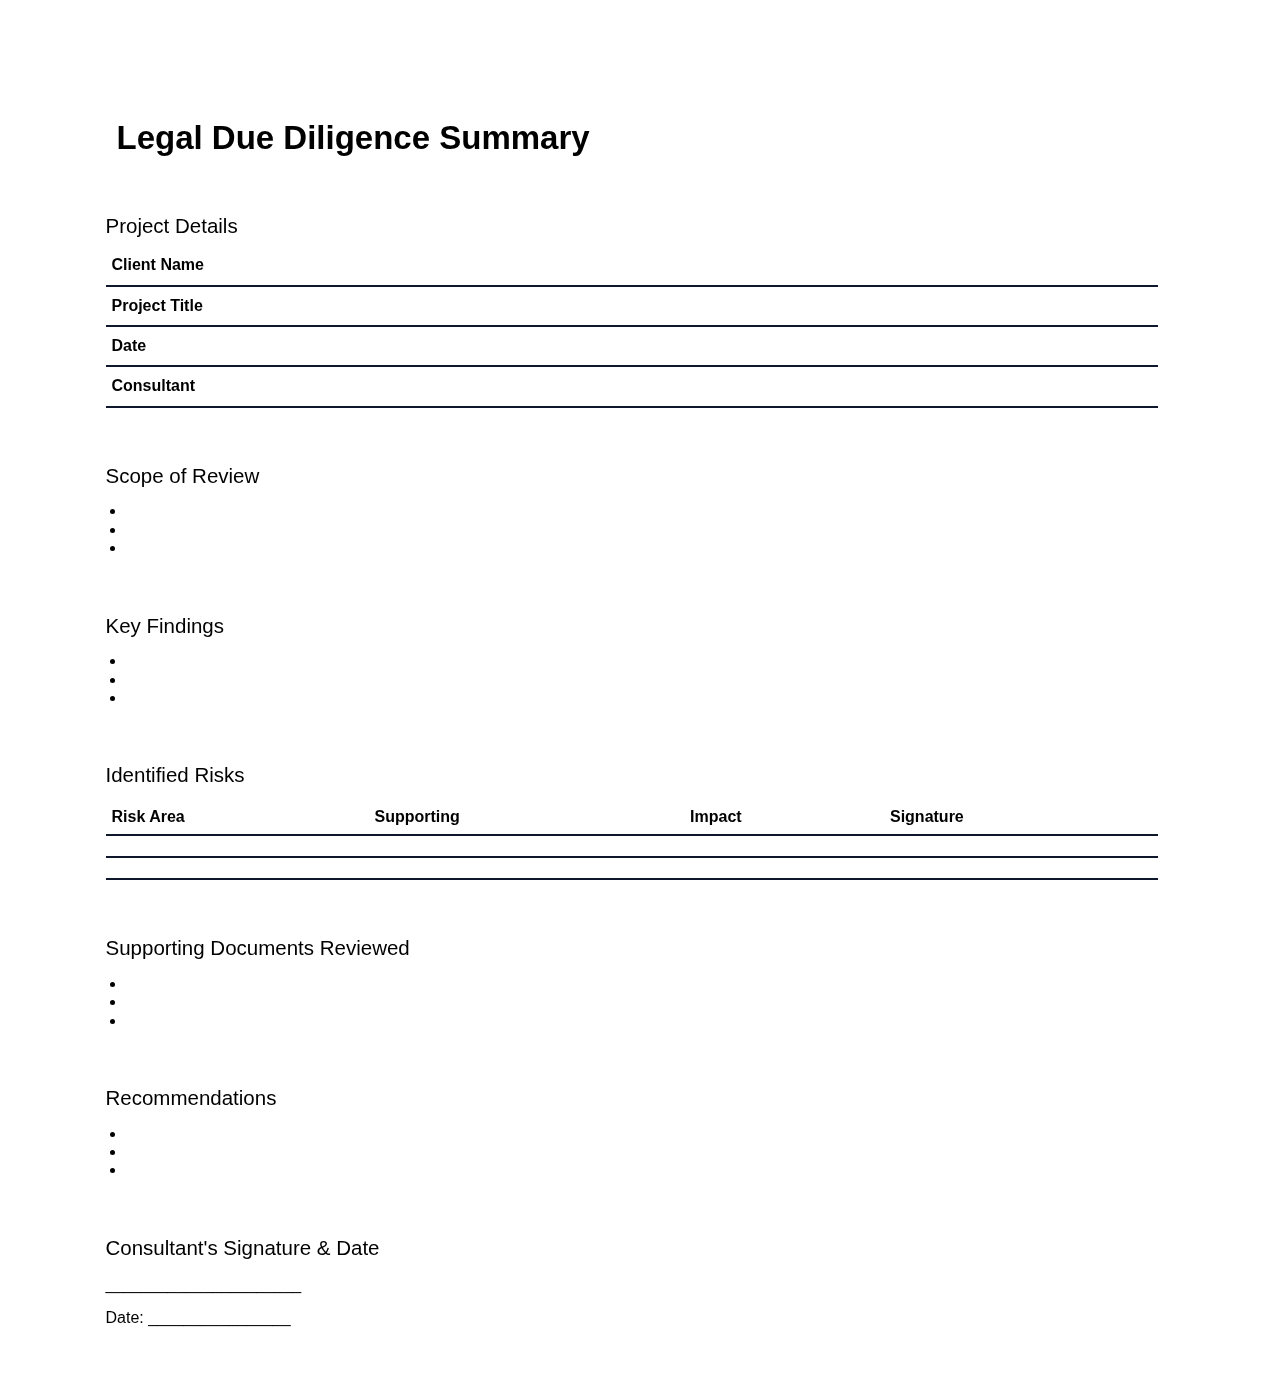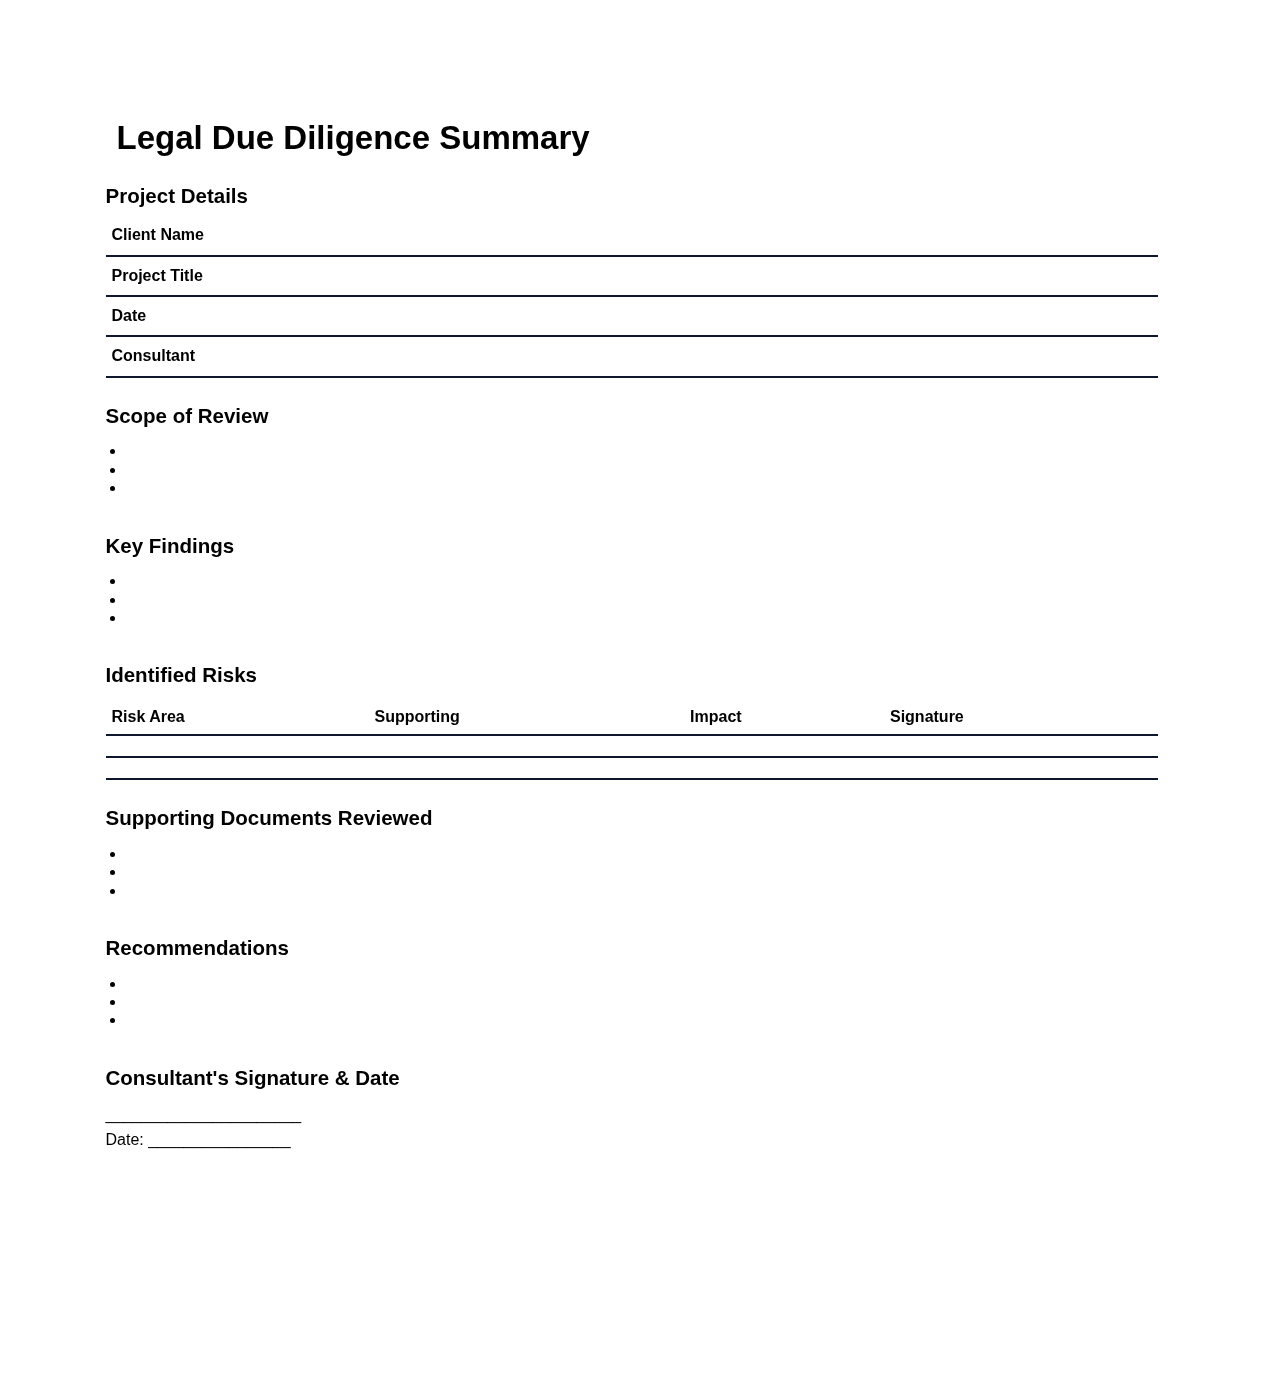--- a/index.html
+++ b/index.html
@@ -19,22 +19,22 @@
   }
   h1.doc-title {
     font-size: 33px;
     line-height: 1.2;
     font-weight: 700;
     margin: 11px;
   }
   h2.section-heading {
     font-size: 20.5px;
     line-height: 1.2;
-    font-weight: 700;
-    margin: 26px 0 6px 0;
+    font-weight: 400;
+    margin: 56px 0 6px 0;
   }
   table {
     width: 100%;
     border-collapse: collapse;
     table-layout: fixed;
   }
   .details-table { margin-top: 8px; }
   .risks-table  { margin-top: 12px; }
   td, th {
     text-align: left;
@@ -57,21 +57,21 @@
   }
   ul.blank-list li {
     min-height: 18.4px;
     line-height: 1.15;
   }
   .sig-line {
     margin: 16px 0 0 0;
     white-space: pre;
   }
   .date-line {
-    margin: 6px 0 0 0;
+    margin: 14px 0 0 0;
   }
 </style>
 </head>
 <body>
 
 <main class="page">
 
   <h1 class="doc-title">Legal Due Diligence Summary</h1>
 
   <h2 class="section-heading">Project Details</h2>

